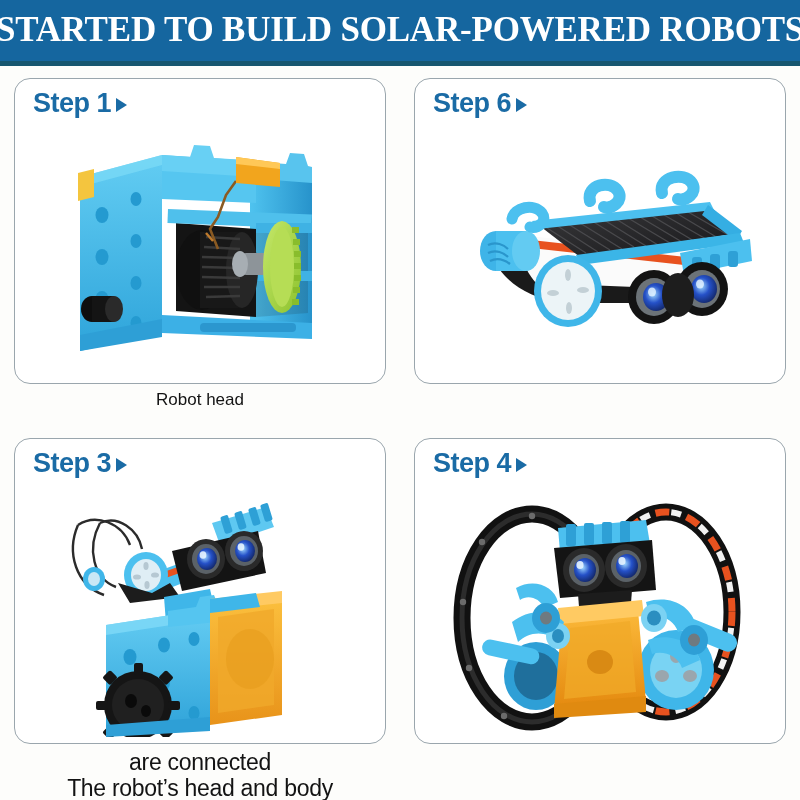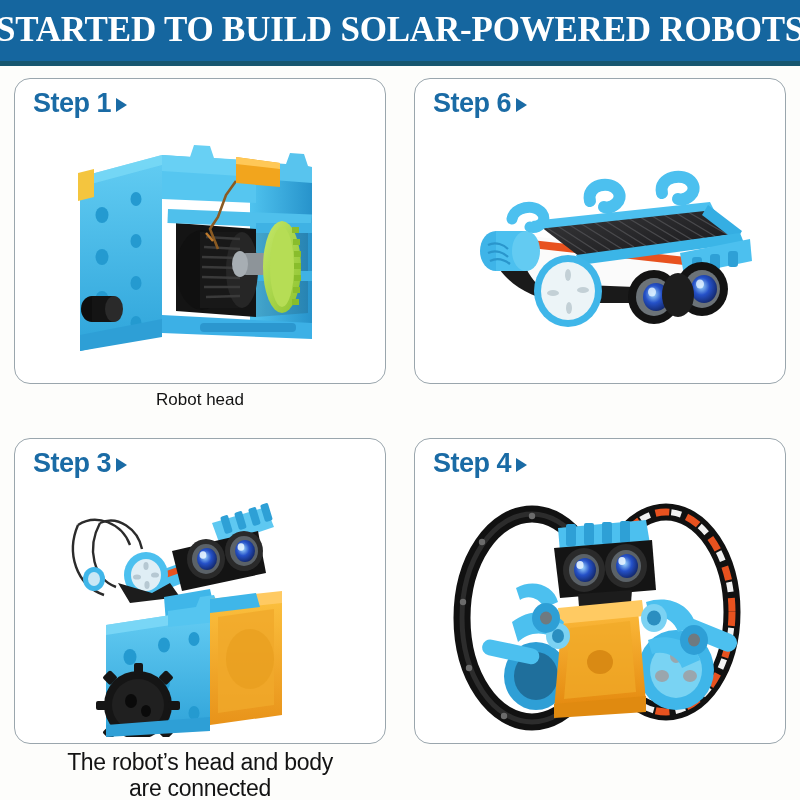--- a/index.html
+++ b/index.html
@@ -405,22 +405,22 @@
               <ellipse cx="0" cy="0" rx="26" ry="26" fill="#202020"></ellipse>
               <ellipse cx="-7" cy="-4" rx="6" ry="7" fill="#0a0a0a"></ellipse>
               <ellipse cx="8" cy="6" rx="5" ry="6" fill="#0a0a0a"></ellipse>
             </g>
 
             <polygon points="46,238 150,230 150,244 46,250" fill="#2e9fd6"></polygon>
           </svg>
         </div>
       </div>
       <div class="caption tight">
+        <div>are connected</div>
         <div>The robot’s head and body</div>
-        <div>are connected</div>
       </div>
     </div>
 
     <div class="cell c4">
       <div class="card">
         <div class="step-label">
           <span>Step 4</span>
           <span class="step-arrow"></span>
         </div>
         <div class="art">

